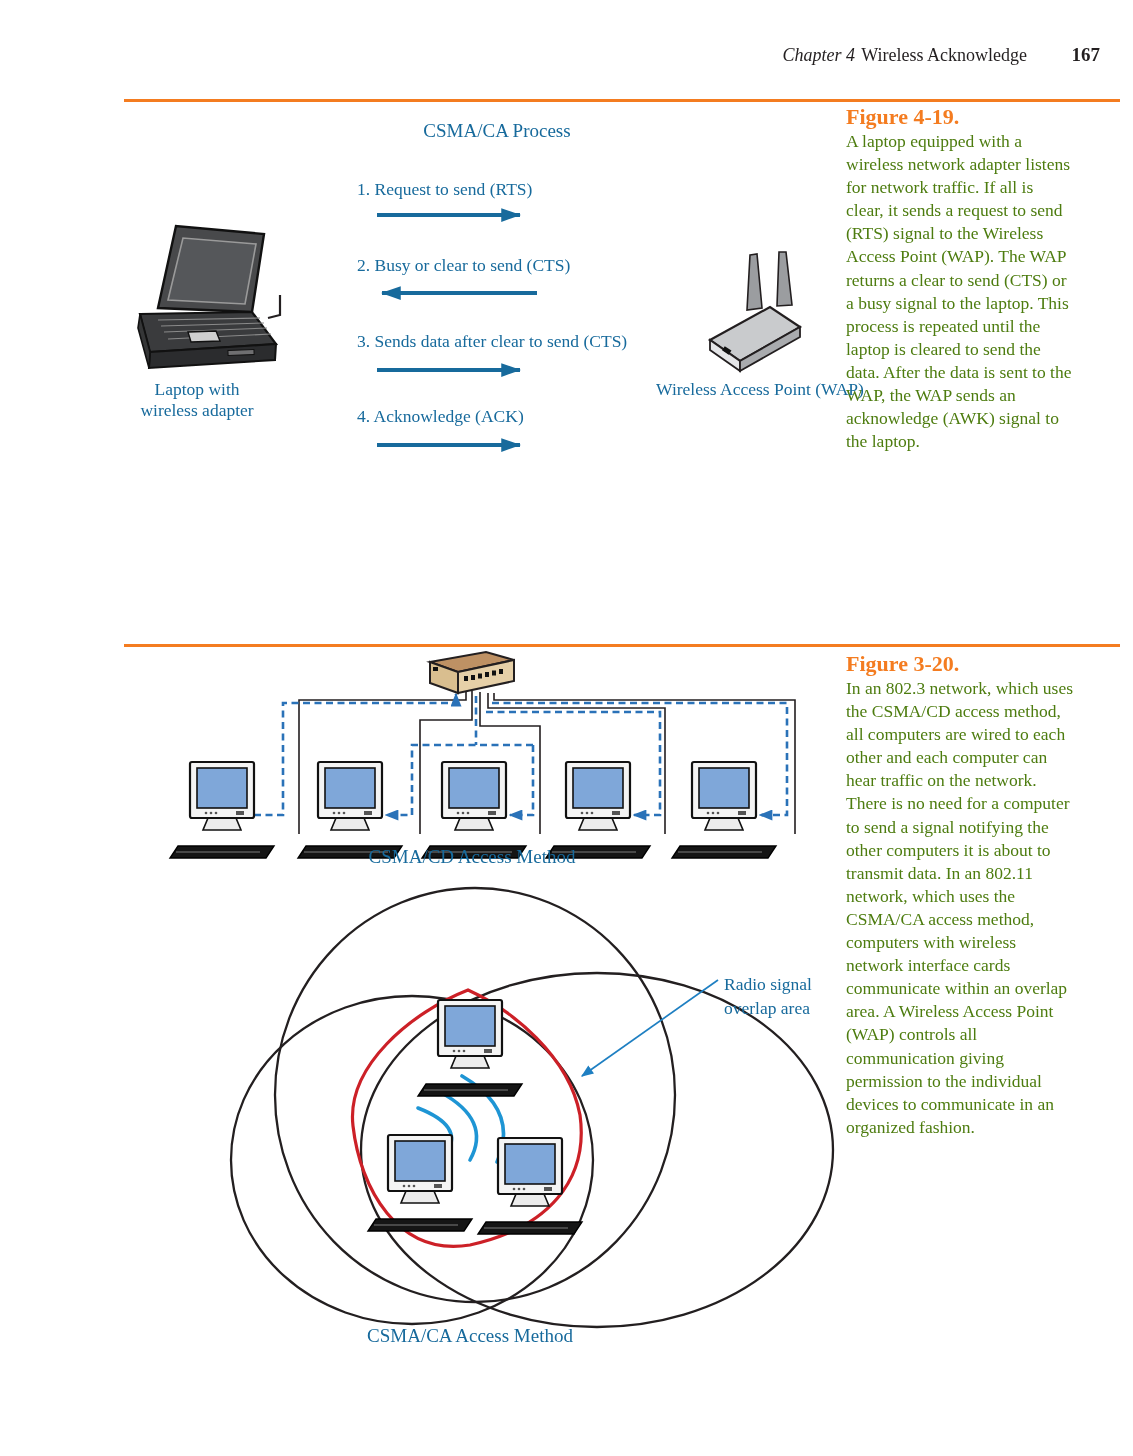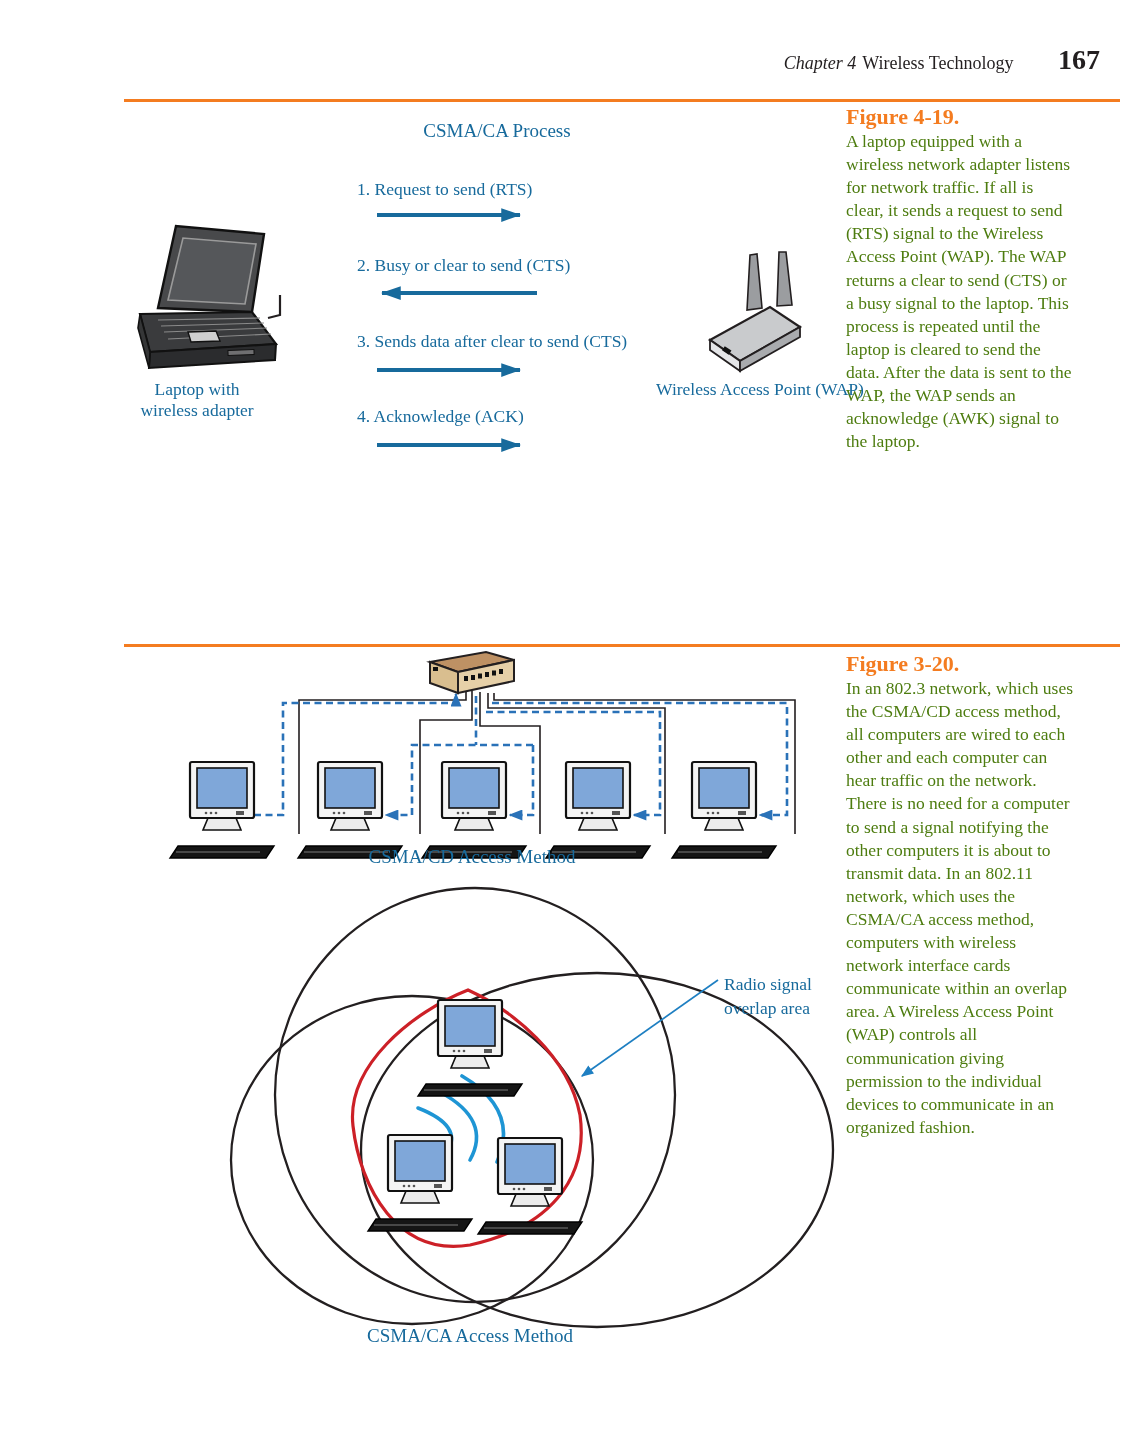--- a/index.html
+++ b/index.html
@@ -2,37 +2,37 @@
 <html><head>
 <meta charset="utf-8">
 <style>
   html,body{margin:0;padding:0;background:#fff;}
   body{width:1133px;height:1456px;position:relative;font-family:"Liberation Serif",serif;color:#231F20;}
   .abs{position:absolute;}
   
   .header{top:44px;left:0;width:1100px;text-align:right;font-size:18px;}
   .header .chap{font-style:italic;margin-right:2px;}
   .header .htitle{margin-right:40px;}
-  .header .pagenum{font-weight:bold;font-size:28px;}
+  .header .pagenum{font-weight:bold;font-size:19px;}
   
   .rule{left:124px;width:996px;height:3px;background:#F47C20;}
   
   .figtitle{left:846px;width:230px;color:#F47C20;font-weight:bold;font-size:22px;}
   .caption{left:846px;width:229px;font-size:17.5px;line-height:23.1px;color:#4d7c0f;text-align:left;}
   
   svg text{font-family:"Liberation Serif",serif;fill:#176A9C;}
   svg .dlabel{font-size:19px;}
   svg .slabel{font-size:17.5px;}
 </style>
 </head>
 <body>
 
 <div class="abs header">
   <span class="chap">Chapter 4</span>
-  <span class="htitle">Wireless Technology</span>
+  <span class="htitle">Wireless Acknowledge</span>
   <span class="pagenum">167</span>
 </div>
 
 <div class="abs rule" style="top:99px;"></div>
 <div class="abs rule" style="top:644px;"></div>
 
 <div class="abs figtitle" style="top:104px;">Figure 4-19.</div>
 <div class="abs caption" style="top:130px;">A laptop equipped with a wireless network adapter listens for network traffic. If all is clear, it sends a request to send (RTS) signal to the Wireless Access Point (WAP). The WAP returns a clear to send (CTS) or a busy signal to the laptop. This process is repeated until the laptop is cleared to send the data. After the data is sent to the WAP, the WAP sends an acknowledge (AWK) signal to the laptop.</div>
 
 <div class="abs figtitle" style="top:651px;">Figure 3-20.</div>

